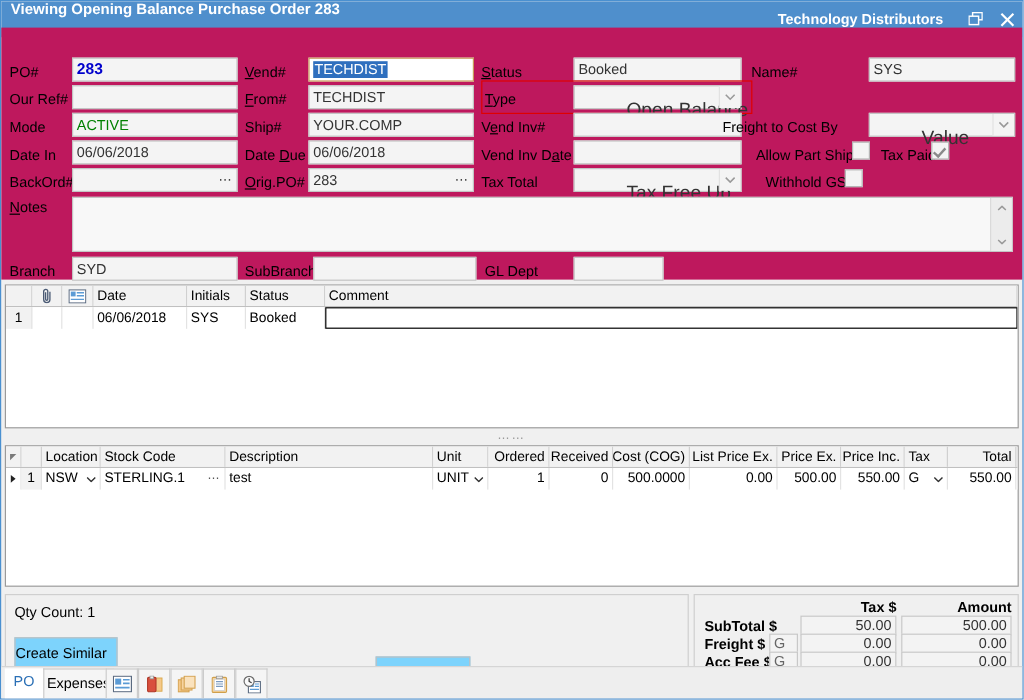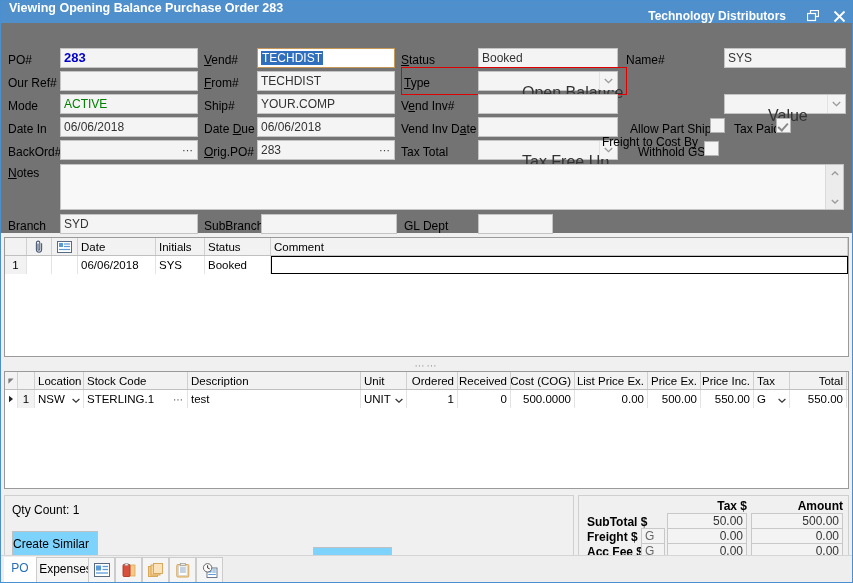--- a/index.html
+++ b/index.html
@@ -61,21 +61,21 @@
     align-items: center;
     justify-content: center;
     color: #ffffff;
   }
   
   .form-area {
     position: absolute;
     left: 0; top: 22px;
     width: 851px;
     height: 210px;
-    background: #737373;
+    background: #be185d;
   }
   .lbl {
     position: absolute;
     font-size: 12px;
     color: #000;
     white-space: nowrap;
     line-height: 14px;
   }
   .lbl u { text-decoration: underline; }
   .fld {
@@ -416,21 +416,21 @@
       <span class="arrow">
           <svg width="9" height="6" viewBox="0 0 9 6">
             <path d="M0.8 1 L4.5 4.7 L8.2 1" fill="none" stroke="#9a9a9a" stroke-width="1.3"></path>
           </svg>
         </span>
     </div>
 
     <div class="lbl" style="left:625px; top:30px;">Name#</div>
     <div class="fld" style="left:723px; top:25px; width:122px;">SYS</div>
 
-    <div class="lbl" style="left:601px; top:76px;margin-top:36px;">Freight to Cost By</div>
+    <div class="lbl" style="left:601px; top:76px;">Freight to Cost By</div>
     <div class="combo" style="left:723px; top:71px; width:122px;">
       <span class="cv">Value</span>
       <span class="arrow">
           <svg width="9" height="6" viewBox="0 0 9 6">
             <path d="M0.8 1 L4.5 4.7 L8.2 1" fill="none" stroke="#9a9a9a" stroke-width="1.3"></path>
           </svg>
         </span>
     </div>
 
     <div class="lbl" style="left:629px; top:99px;">Allow Part Ship</div>

